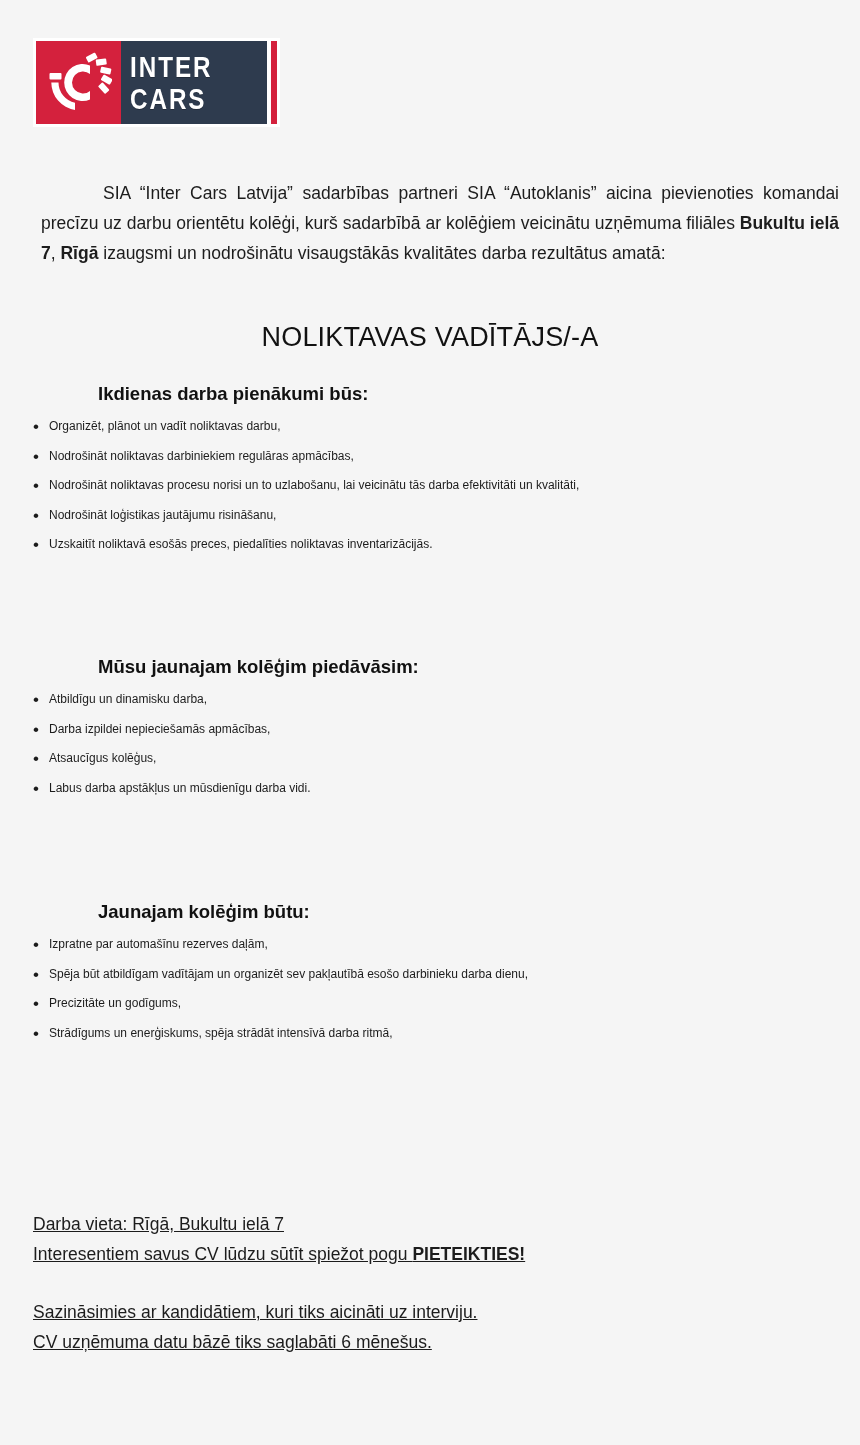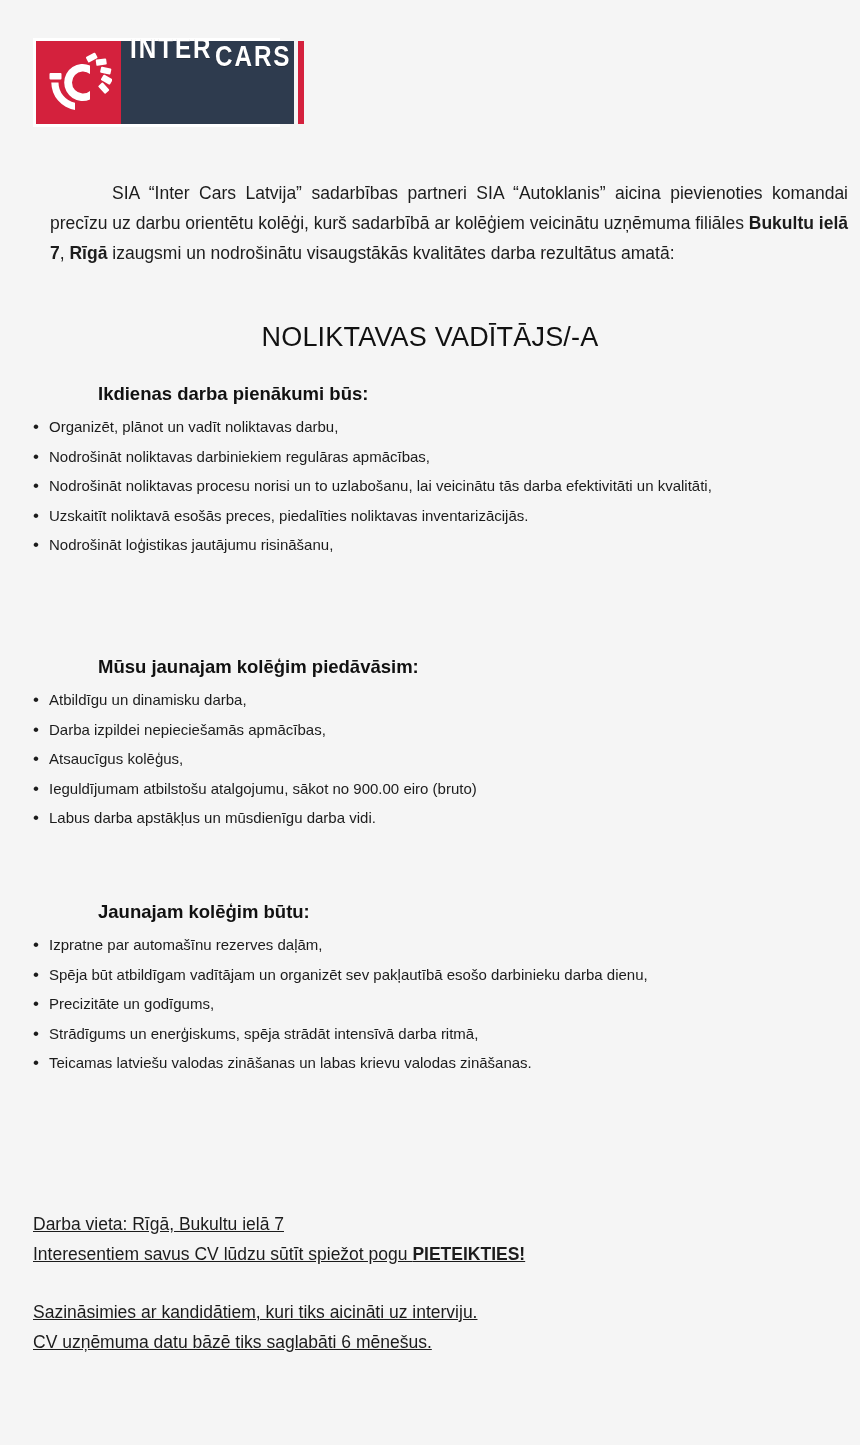--- a/index.html
+++ b/index.html
@@ -44,22 +44,22 @@
     width: 85px;
     background: #d4213d;
     position: relative;
     flex: 0 0 auto;
   }
   .logo-navy {
     flex: 1 1 auto;
     background: #2e3b4e;
     position: relative;
     display: flex;
-    flex-direction: row;
-    justify-content: flex-start;
+    flex-direction: column;
+    justify-content: center;
     padding-left: 9px;
   }
   .logo-redbar {
     width: 6px;
     background: #d4213d;
     margin-left: 4px;
     flex: 0 0 auto;
   }
 
   .c-mark { position: absolute; left: 10px; top: 8px; width: 66px; height: 67px; }
@@ -73,21 +73,21 @@
     font-size: 25px;
     transform: scaleY(1.18) scaleX(0.97);
     transform-origin: left center;
     text-shadow: 0 1px 0 rgba(0,0,0,0.25);
   }
   .wordmark-line + .wordmark-line { margin-top: 7px; }
 
   
   .intro {
     position: absolute;
-    left: 50px;
+    left: 41px;
     top: 160px;
     width: 798px;
     font-size: 17.5px;
     line-height: 30px;
     text-align: justify;
     text-indent: 62px;
     color: #1c1c1c;
   }
   .intro b { font-weight: bold; }
 
@@ -117,21 +117,21 @@
   }
 
   ul.bullets {
     list-style: none;
     margin: 0;
     padding: 0;
   }
   ul.bullets li {
     position: relative;
     padding-left: 16px;
-    font-size: 15px;
+    font-size: 12px;
     line-height: 29.5px;
     color: #1c1c1c;
   }
   ul.bullets li::before {
     content: "\2022";
     position: absolute;
     left: 0;
     top: 0;
     font-size: 17px;
     line-height: 29.5px;
@@ -186,44 +186,42 @@
   <p class="intro"><span>SIA “Inter Cars Latvija” sadarbības partneri SIA “Autoklanis” aicina pievienoties komandai precīzu uz darbu orientētu kolēģi, kurš sadarbībā ar kolēģiem veicinātu uzņēmuma filiāles </span><b>Bukultu ielā 7</b><span>, </span><b>Rīgā</b><span> izaugsmi un nodrošinātu visaugstākās kvalitātes darba rezultātus amatā:</span></p>
 
   <h1 class="job-title">NOLIKTAVAS VADĪTĀJS/-A</h1>
 
   <div class="section section-1">
     <div class="section-head">Ikdienas darba pienākumi būs:</div>
     <ul class="bullets">
       <li>Organizēt, plānot un vadīt noliktavas darbu,</li>
       <li>Nodrošināt noliktavas darbiniekiem regulāras apmācības,</li>
       <li>Nodrošināt noliktavas procesu norisi un to uzlabošanu, lai veicinātu tās darba efektivitāti un kvalitāti,</li>
+      <li>Nodrošināt loģistikas jautājumu risināšanu,</li>
       <li>Uzskaitīt noliktavā esošās preces, piedalīties noliktavas inventarizācijās.</li>
-      <li>Nodrošināt loģistikas jautājumu risināšanu,</li>
     </ul>
   </div>
 
   <div class="section section-2">
     <div class="section-head">Mūsu jaunajam kolēģim piedāvāsim:</div>
     <ul class="bullets">
       <li>Atbildīgu un dinamisku darba,</li>
       <li>Darba izpildei nepieciešamās apmācības,</li>
       <li>Atsaucīgus kolēģus,</li>
-      <li>Ieguldījumam atbilstošu atalgojumu, sākot no 900.00 eiro (bruto)</li>
       <li>Labus darba apstākļus un mūsdienīgu darba vidi.</li>
     </ul>
   </div>
 
   <div class="section section-3">
     <div class="section-head">Jaunajam kolēģim būtu:</div>
     <ul class="bullets">
       <li>Izpratne par automašīnu rezerves daļām,</li>
       <li>Spēja būt atbildīgam vadītājam un organizēt sev pakļautībā esošo darbinieku darba dienu,</li>
       <li>Precizitāte un godīgums,</li>
       <li>Strādīgums un enerģiskums, spēja strādāt intensīvā darba ritmā,</li>
-      <li>Teicamas latviešu valodas zināšanas un labas krievu valodas zināšanas.</li>
     </ul>
   </div>
 
   <div class="footer">
     <div>Darba vieta: Rīgā, Bukultu ielā 7</div>
     <div><span>Interesentiem savus CV lūdzu sūtīt spiežot pogu </span><b>PIETEIKTIES!</b></div>
     <div class="gap"></div>
     <div>Sazināsimies ar kandidātiem, kuri tiks aicināti uz interviju.</div>
     <div>CV uzņēmuma datu bāzē tiks saglabāti 6 mēnešus.</div>
   </div>

